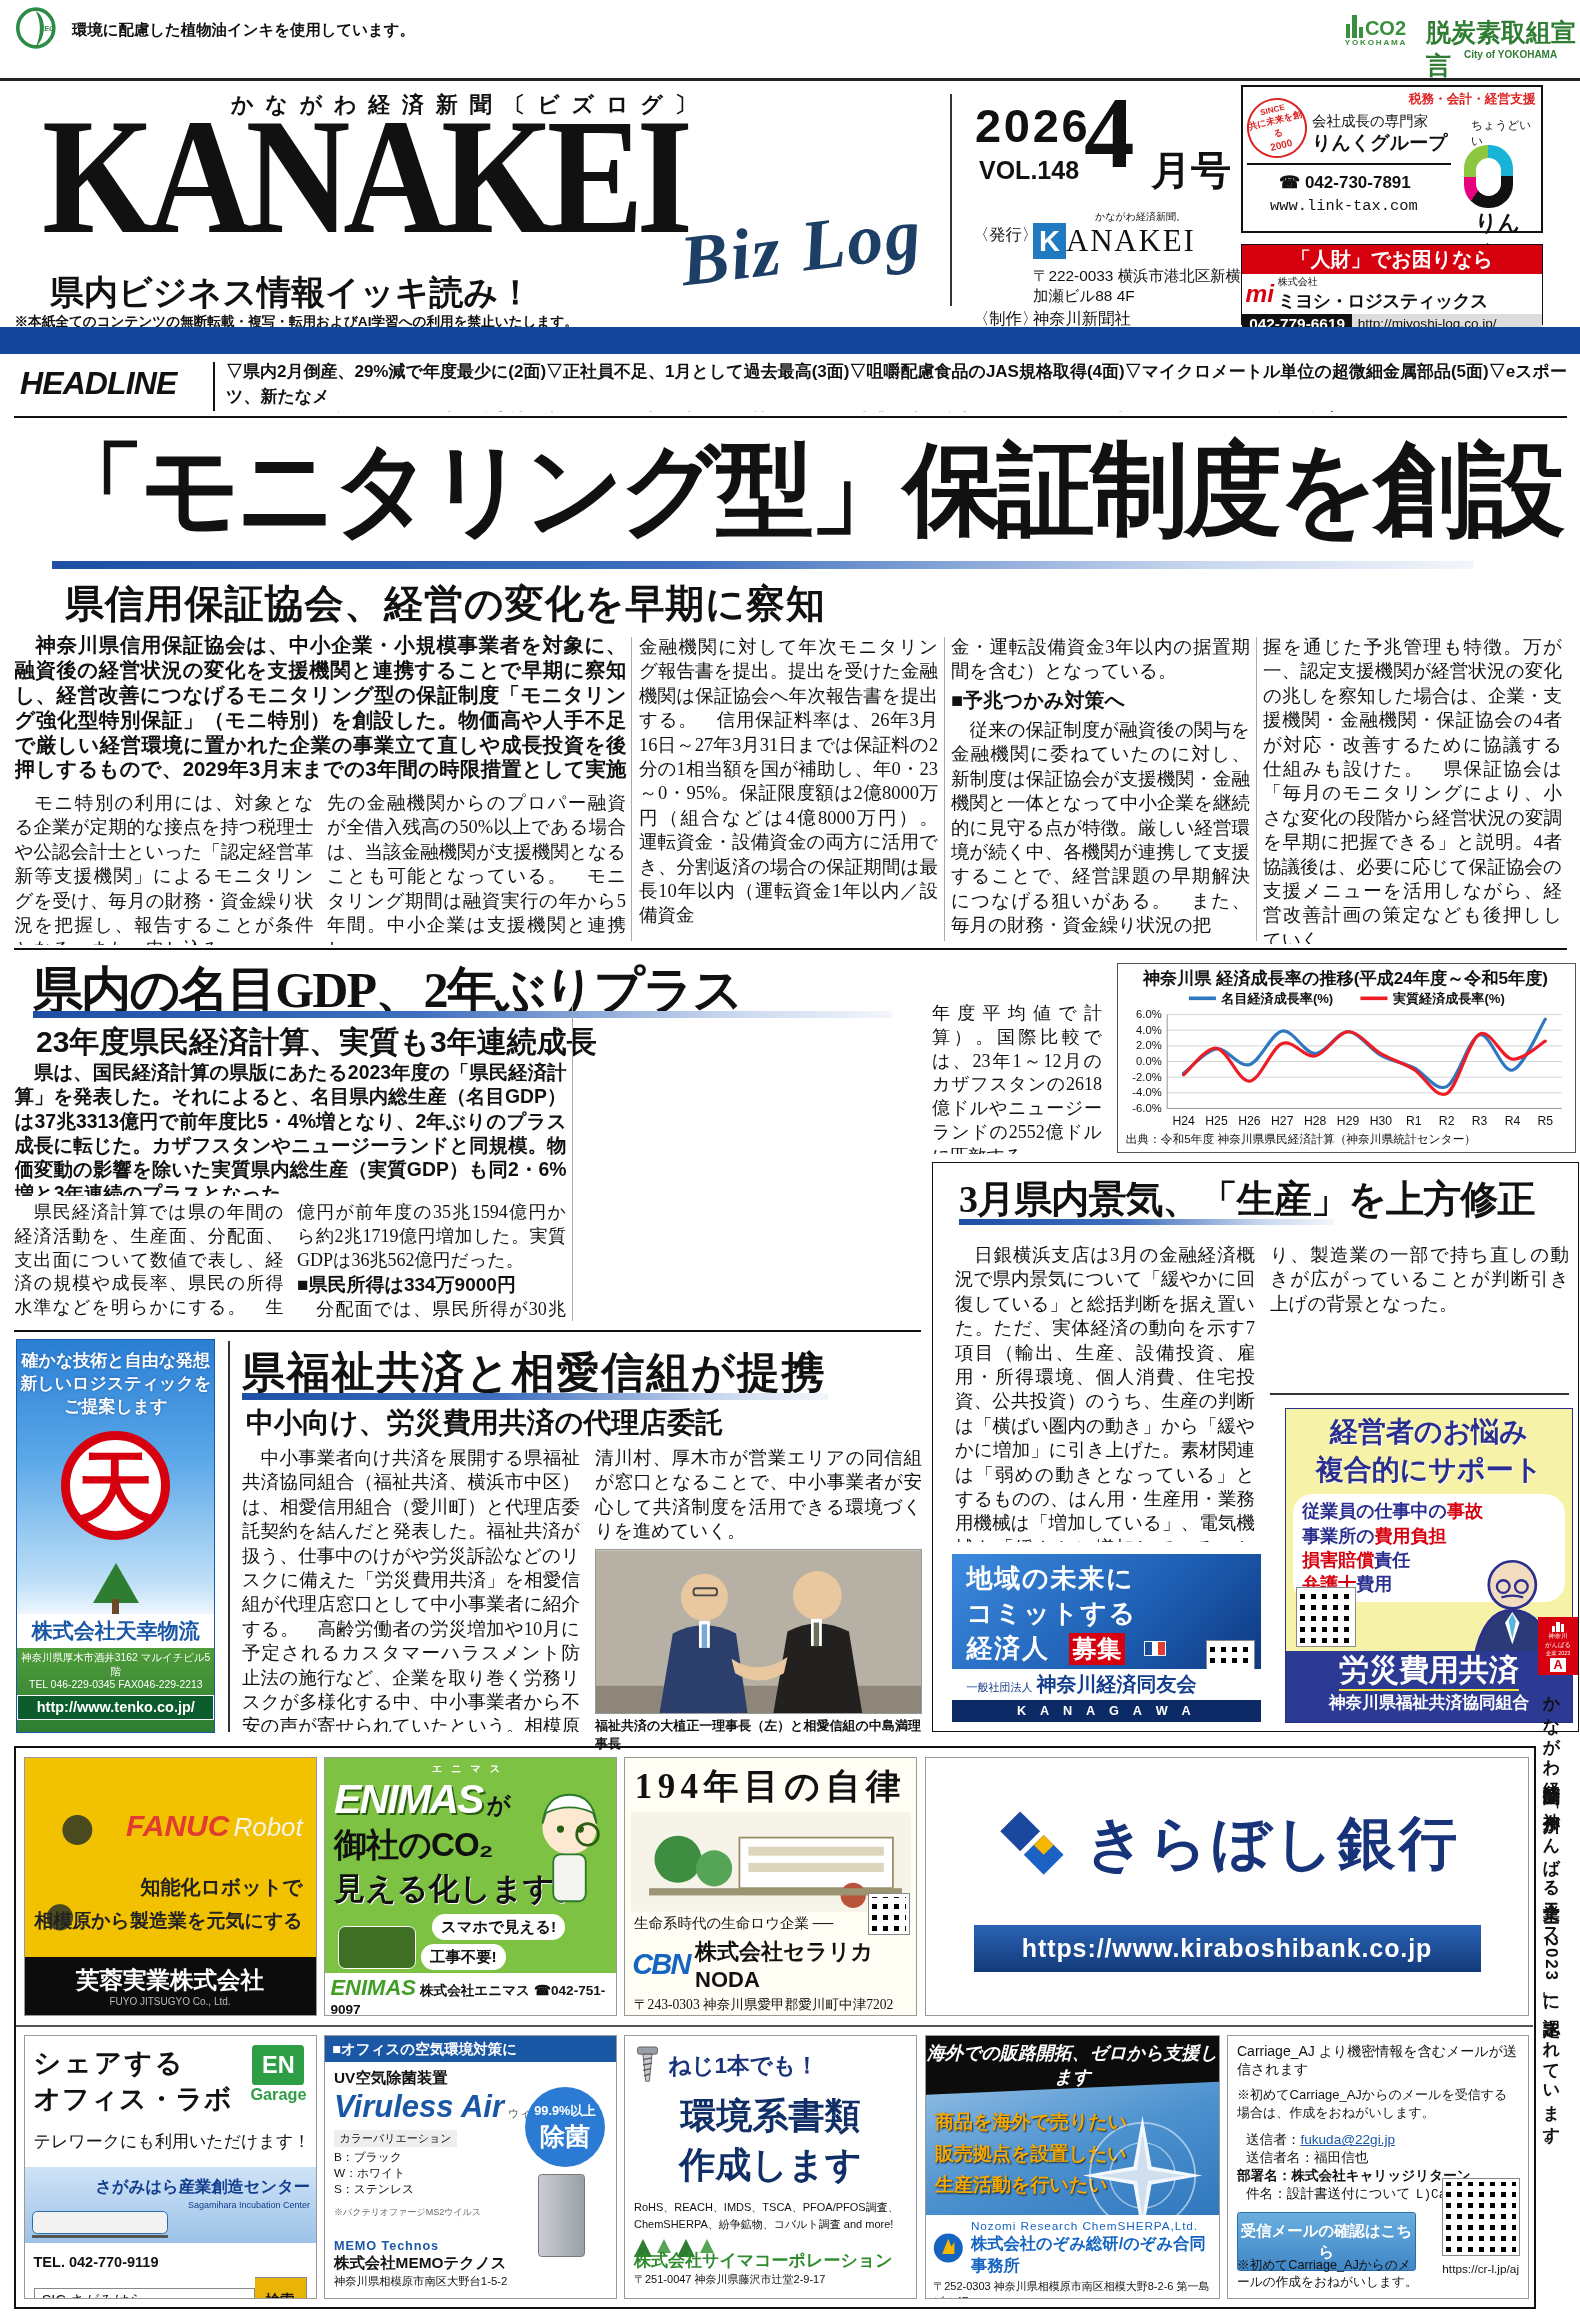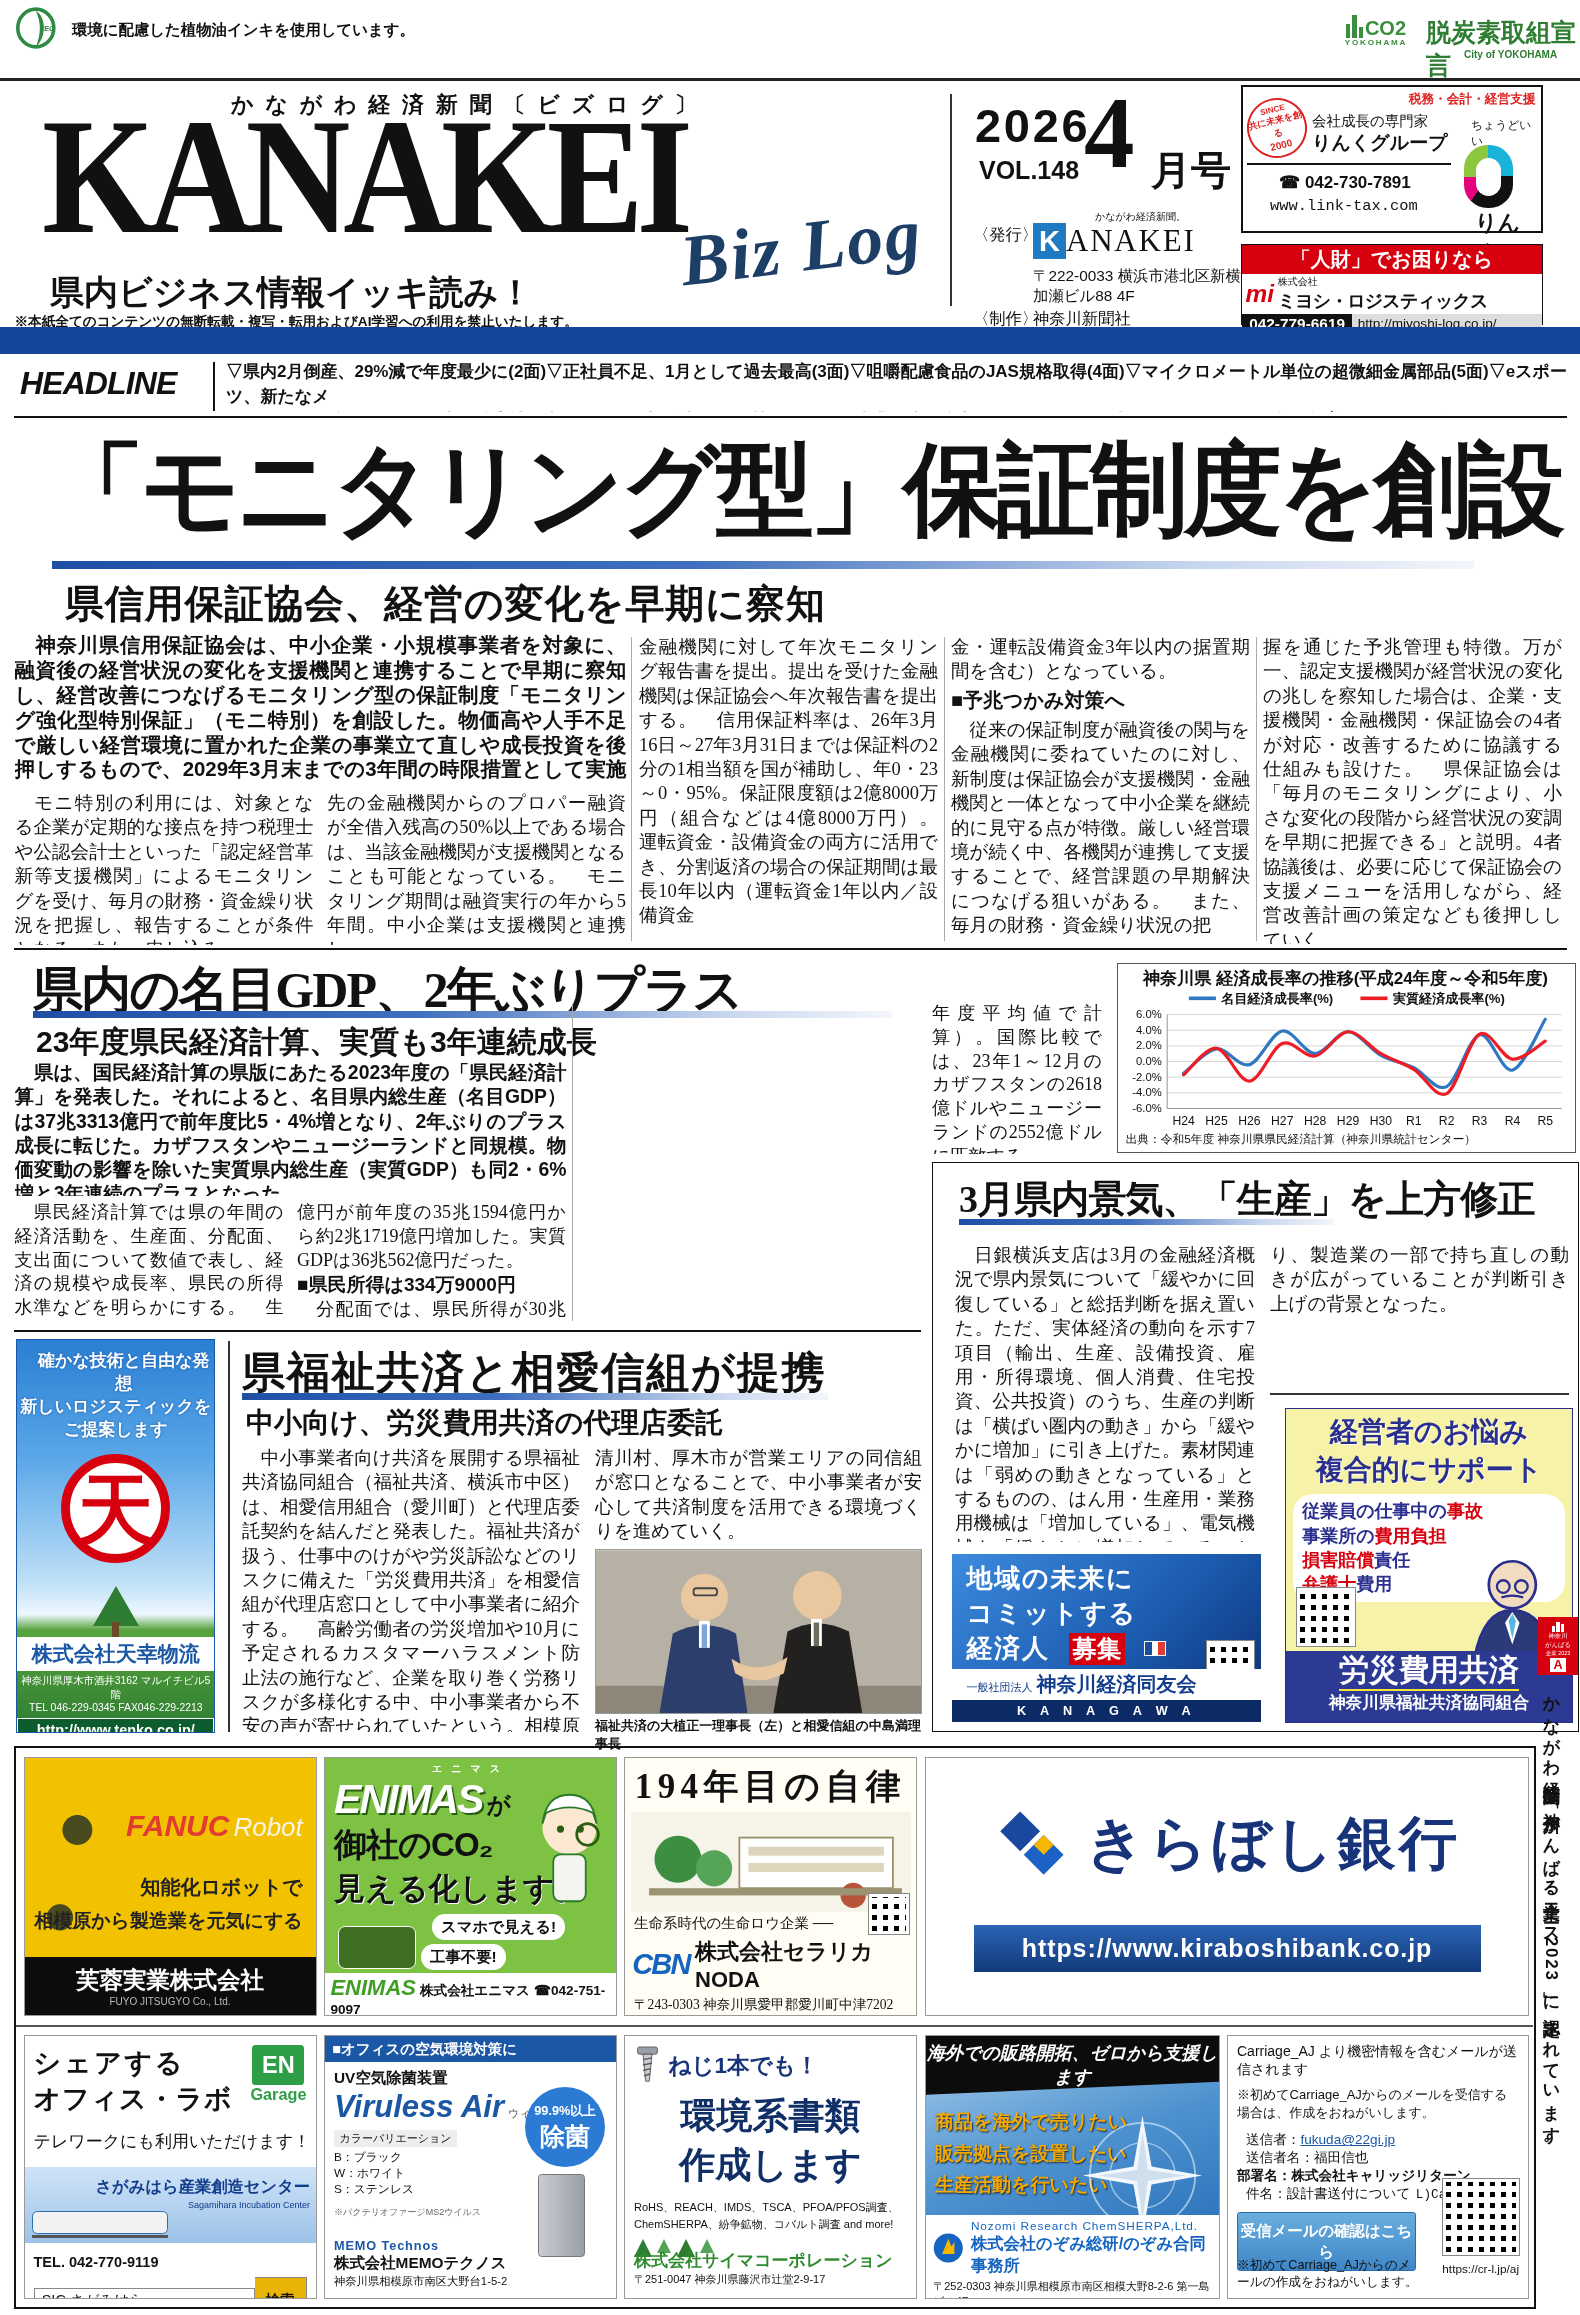--- a/index.html
+++ b/index.html
@@ -184,21 +184,21 @@
         <text x="472.7916666666667" y="178" font-size="13.5" text-anchor="middle" fill="#111" font-family="Liberation Sans, sans-serif" font-weight="normal">R5</text>
         <path d="M72.20833333333333,121C78.27777777777777,116.52222222222223 96.48611111111111,95.72222222222223 108.625,94.13333333333334C120.76388888888889,92.54444444444445 132.9027777777778,114.78888888888889 145.04166666666669,111.46666666666667C157.18055555555557,108.14444444444445 169.31944444444443,76.22222222222223 181.45833333333331,74.2C193.5972222222222,72.17777777777778 205.73611111111111,99.1888888888889 217.875,99.33333333333334C230.01388888888889,99.47777777777779 242.15277777777777,74.77777777777777 254.29166666666666,75.06666666666666C266.43055555555554,75.35555555555555 278.56944444444446,94.42222222222222 290.70833333333337,101.06666666666666C302.8472222222223,107.71111111111111 314.9861111111111,109.15555555555557 327.125,114.93333333333334C339.2638888888889,120.71111111111111 351.4027777777778,141.79999999999998 363.5416666666667,135.73333333333332C375.68055555555554,129.66666666666666 387.81944444444446,81.56666666666666 399.9583333333333,78.53333333333333C412.0972222222222,75.5 424.2361111111111,120.42222222222222 436.375,117.53333333333333C448.5138888888889,114.64444444444445 466.72222222222223,70.58888888888889 472.7916666666667,61.199999999999996" fill="none" stroke="#2e78c2" stroke-width="3.5" stroke-linecap="round"></path>
         <path d="M72.20833333333333,122.73333333333333C78.27777777777777,117.82222222222222 96.48611111111111,92.11111111111111 108.625,93.26666666666667C120.76388888888889,94.42222222222222 132.9027777777778,130.53333333333336 145.04166666666669,129.66666666666669C157.18055555555557,128.8 169.31944444444443,92.68888888888888 181.45833333333331,88.06666666666666C193.5972222222222,83.44444444444444 205.73611111111111,104.10000000000001 217.875,101.93333333333334C230.01388888888889,99.76666666666667 242.15277777777777,75.5 254.29166666666666,75.06666666666666C266.43055555555554,74.63333333333333 278.56944444444446,92.4 290.70833333333337,99.33333333333334C302.8472222222223,106.26666666666668 314.9861111111111,109.30000000000001 327.125,116.66666666666667C339.2638888888889,124.03333333333333 351.4027777777778,150.03333333333333 363.5416666666667,143.53333333333333C375.68055555555554,137.03333333333333 387.81944444444446,84.02222222222223 399.9583333333333,77.66666666666667C412.0972222222222,71.31111111111112 424.2361111111111,104.10000000000001 436.375,105.4C448.5138888888889,106.7 466.72222222222223,88.78888888888889 472.7916666666667,85.46666666666667" fill="none" stroke="#ee1c25" stroke-width="3.5" stroke-linecap="round"></path>
         <text x="8" y="198" font-size="13" text-anchor="start" fill="#111" font-family="Liberation Sans, sans-serif" font-weight="normal">出典：令和5年度 神奈川県県民経済計算（神奈川県統計センター）</text>
       </svg>
   </div>
 
   <div class="abs" style="left:13.6px;top:1330px;width:907px;height:2.3px;background:#111;"></div>
 
   <div class="abs" style="left:16.3px;top:1339px;width:199px;height:394px;border:1.8px solid #1a57a5;background:linear-gradient(180deg,#2a7fd4 0%,#5aa7e8 30%,#bfe0f7 62%,#eef7ff 70%,#57a33c 74%,#2e7d32 100%);overflow:hidden;">
-    <div class="b" style="color:#fff;font-size:17px;text-align:center;margin-top:9px;text-shadow:0 0 2.7px #1a57a5;margin-left:16px;">確かな技術と自由な発想</div>
+    <div class="b" style="color:#fff;font-size:17px;text-align:center;margin-top:9px;text-shadow:0 0 2.7px #1a57a5;">確かな技術と自由な発想</div>
     <div class="b" style="color:#fff;font-size:17px;text-align:center;text-shadow:0 0 2.7px #1a57a5;">新しいロジスティックを</div>
     <div class="b" style="color:#fff;font-size:17px;text-align:center;text-shadow:0 0 2.7px #1a57a5;">ご提案します</div>
     <div style="margin:12.7px auto 0;width:109px;height:109px;border-radius:50%;background:#fff;border:9px solid #d7000f;text-align:center;">
       <span class="b serif" style="font-size:76px;color:#d7000f;line-height:94px;">天</span>
     </div>
     <div style="margin:23.5px auto 0;width:0;height:0;border-left:23.5px solid transparent;border-right:23.5px solid transparent;border-bottom:40px solid #2e7d32;position:relative;">
       <div style="position:absolute;left:-3.6px;top:36px;width:7.2px;height:14.5px;background:#6b4a2b;"></div>
     </div>
     <div class="b" style="background:#fff;color:#1a57a5;font-size:21px;text-align:center;margin-top:11px;padding:2.7px 0;">株式会社天幸物流</div>
     <div style="color:#fff;font-size:10.4px;text-align:center;margin-top:3.6px;">神奈川県厚木市酒井3162 マルイチビル5階</div>

